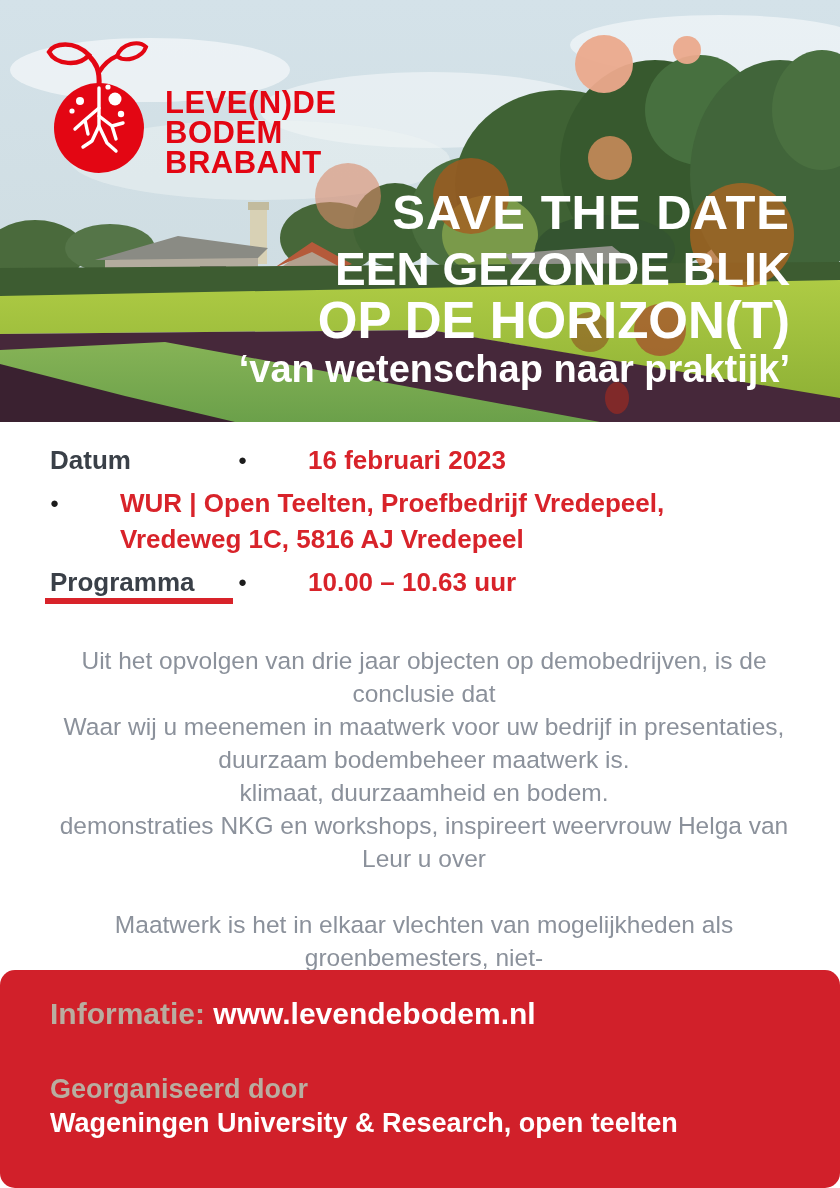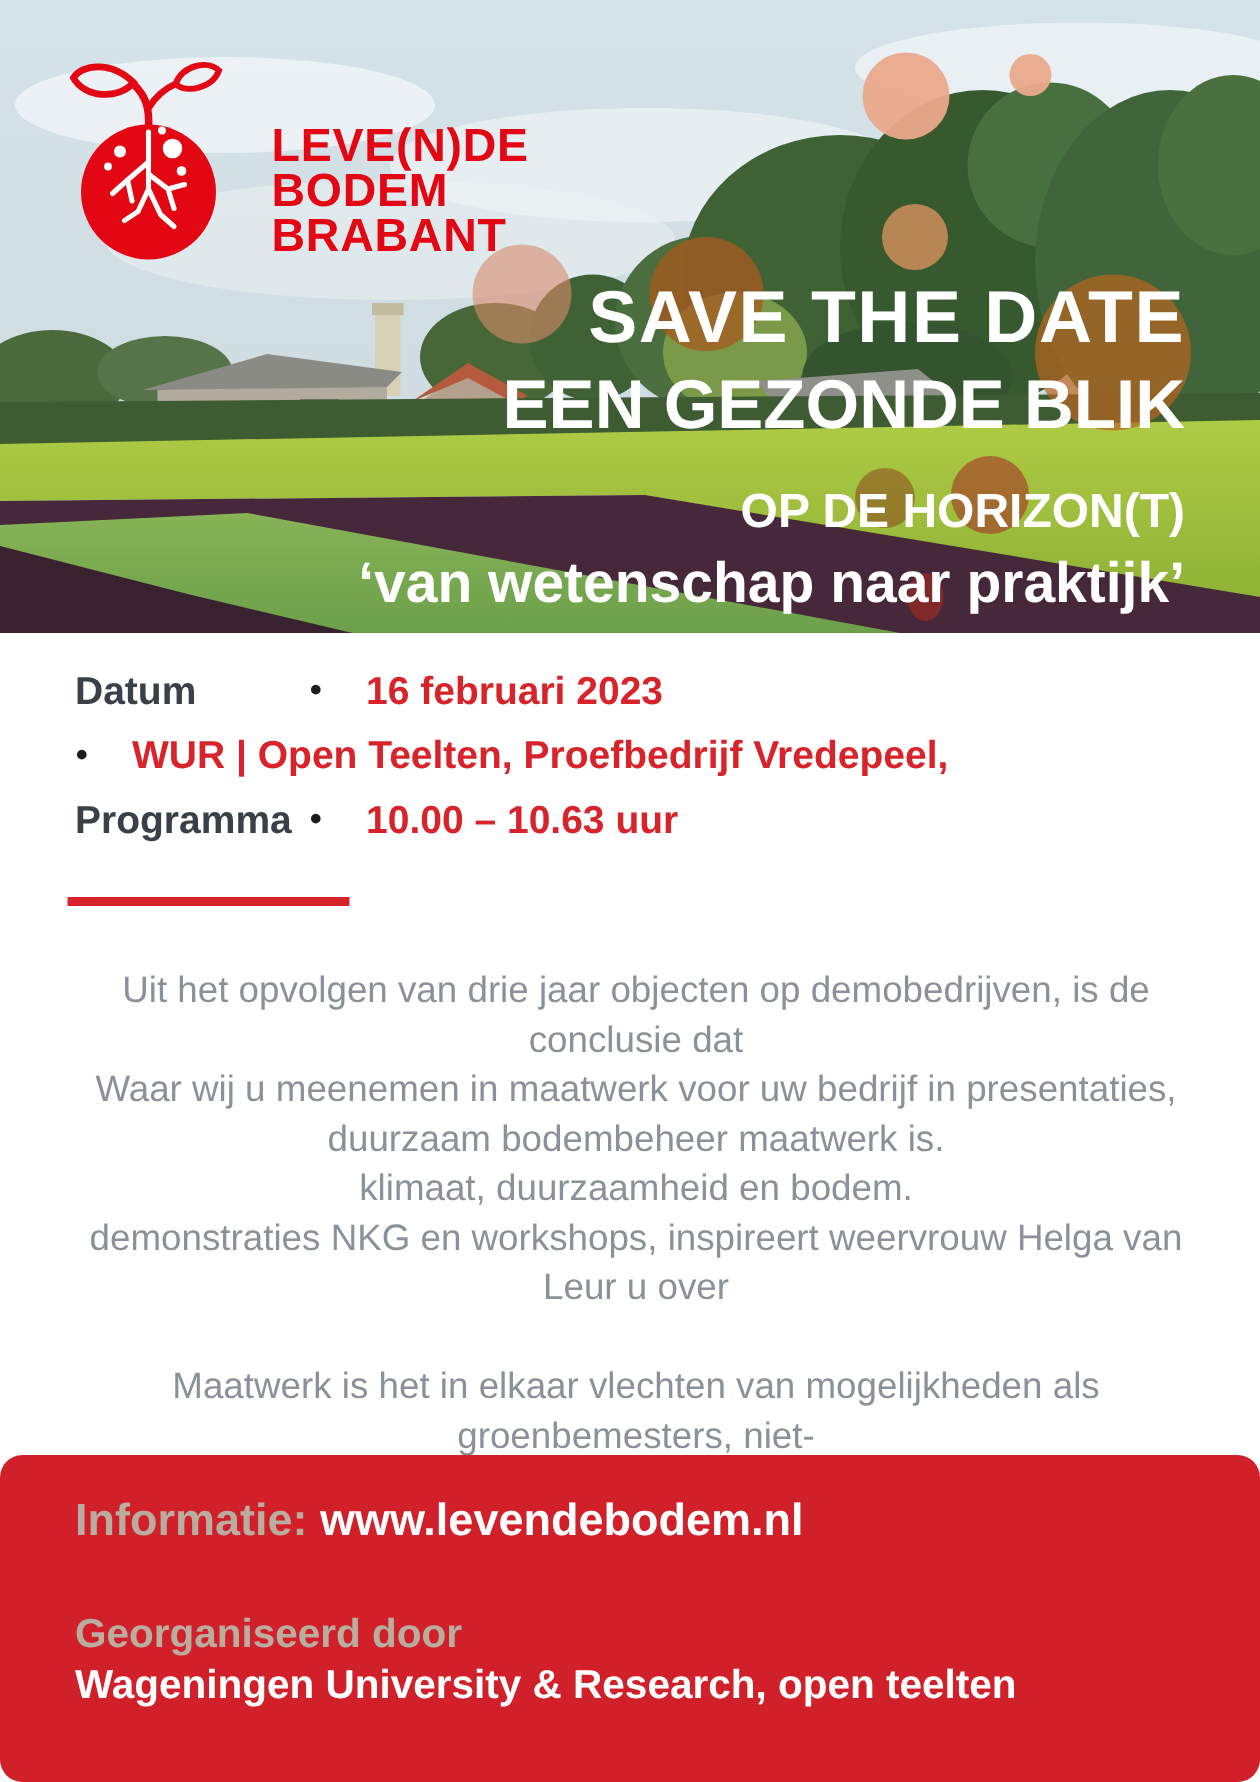--- a/index.html
+++ b/index.html
@@ -11,47 +11,47 @@
     background: #ffffff;
     font-family: "Liberation Sans", sans-serif;
     overflow: hidden;
   }
 
   
   .hero { position: absolute; top: 0; left: 0; width: 840px; height: 422px; }
   .hero svg { display: block; }
 
   
-  .logo { position: absolute; top: 38px; left: 42px; display: flex; align-items: flex-start; gap: 24px; }
+  .logo { position: absolute; top: 38px; left: 42px; display: flex; align-items: flex-end; gap: 8px; }
   .logo-text {
     margin-top: 44px;
     color: #e30613;
     font-weight: bold;
     font-size: 31px;
     line-height: 30px;
     letter-spacing: 0.5px;
   }
 
   
   .headline {
     position: absolute;
     top: 166px;
     right: 50px;
     text-align: right;
     color: #ffffff;
     font-weight: bold;
   }
   .hl-1 { font-size: 49px; line-height: 62px; letter-spacing: 1px; margin-top: 15px; }
   .hl-2 { font-size: 46px; line-height: 52px; }
-  .hl-3 { font-size: 32px; line-height: 51px; margin-top: 20px; }
+  .hl-3 { font-size: 51px; line-height: 51px; }
   .hl-4 { font-size: 38px; line-height: 46px; }
 
   
   .details { position: absolute; top: 442px; left: 50px; width: 740px; }
-  .detail-row { display: flex; margin-bottom: 7px; }
+  .detail-row { display: flex; margin-bottom: 7px; gap: 32px; }
   .d-label { width: 156px; flex: 0 0 156px; color: #3a4048; font-weight: bold; font-size: 26px; line-height: 36px; }
   .d-bullet { width: 38px; flex: 0 0 38px; color: #1c1c1c; font-size: 15px; line-height: 36px; }
   .d-value { color: #d8232a; font-weight: bold; font-size: 26px; line-height: 36px; }
   .red-rule { position: absolute; top: 598px; left: 45px; width: 188px; height: 6px; background: #d8232a; }
 
   
   .body-copy { position: absolute; top: 644px; left: 50px; width: 748px; color: #8b919b; font-size: 24.5px; line-height: 33px; text-align: center; }
   .para2 { margin-top: 33px; }
   .note-line { font-style: italic; }
 
@@ -179,20 +179,21 @@
   <div class="details">
     <div class="detail-row">
       <div class="d-label">Datum</div>
       <div class="d-bullet">●</div>
       <div class="d-value">16 februari 2023</div>
     </div>
     <div class="detail-row">
       <div class="d-bullet">●</div>
       <div class="d-value">
         <div>WUR | Open Teelten, Proefbedrijf Vredepeel,</div>
+        <div>Vredeweg 1C, 5816 AJ Vredepeel</div>
       </div>
     </div>
     <div class="detail-row">
       <div class="d-label">Programma</div>
       <div class="d-bullet">●</div>
       <div class="d-value">10.00 – 10.63 uur</div>
     </div>
   </div>
   <div class="red-rule"></div>
 

